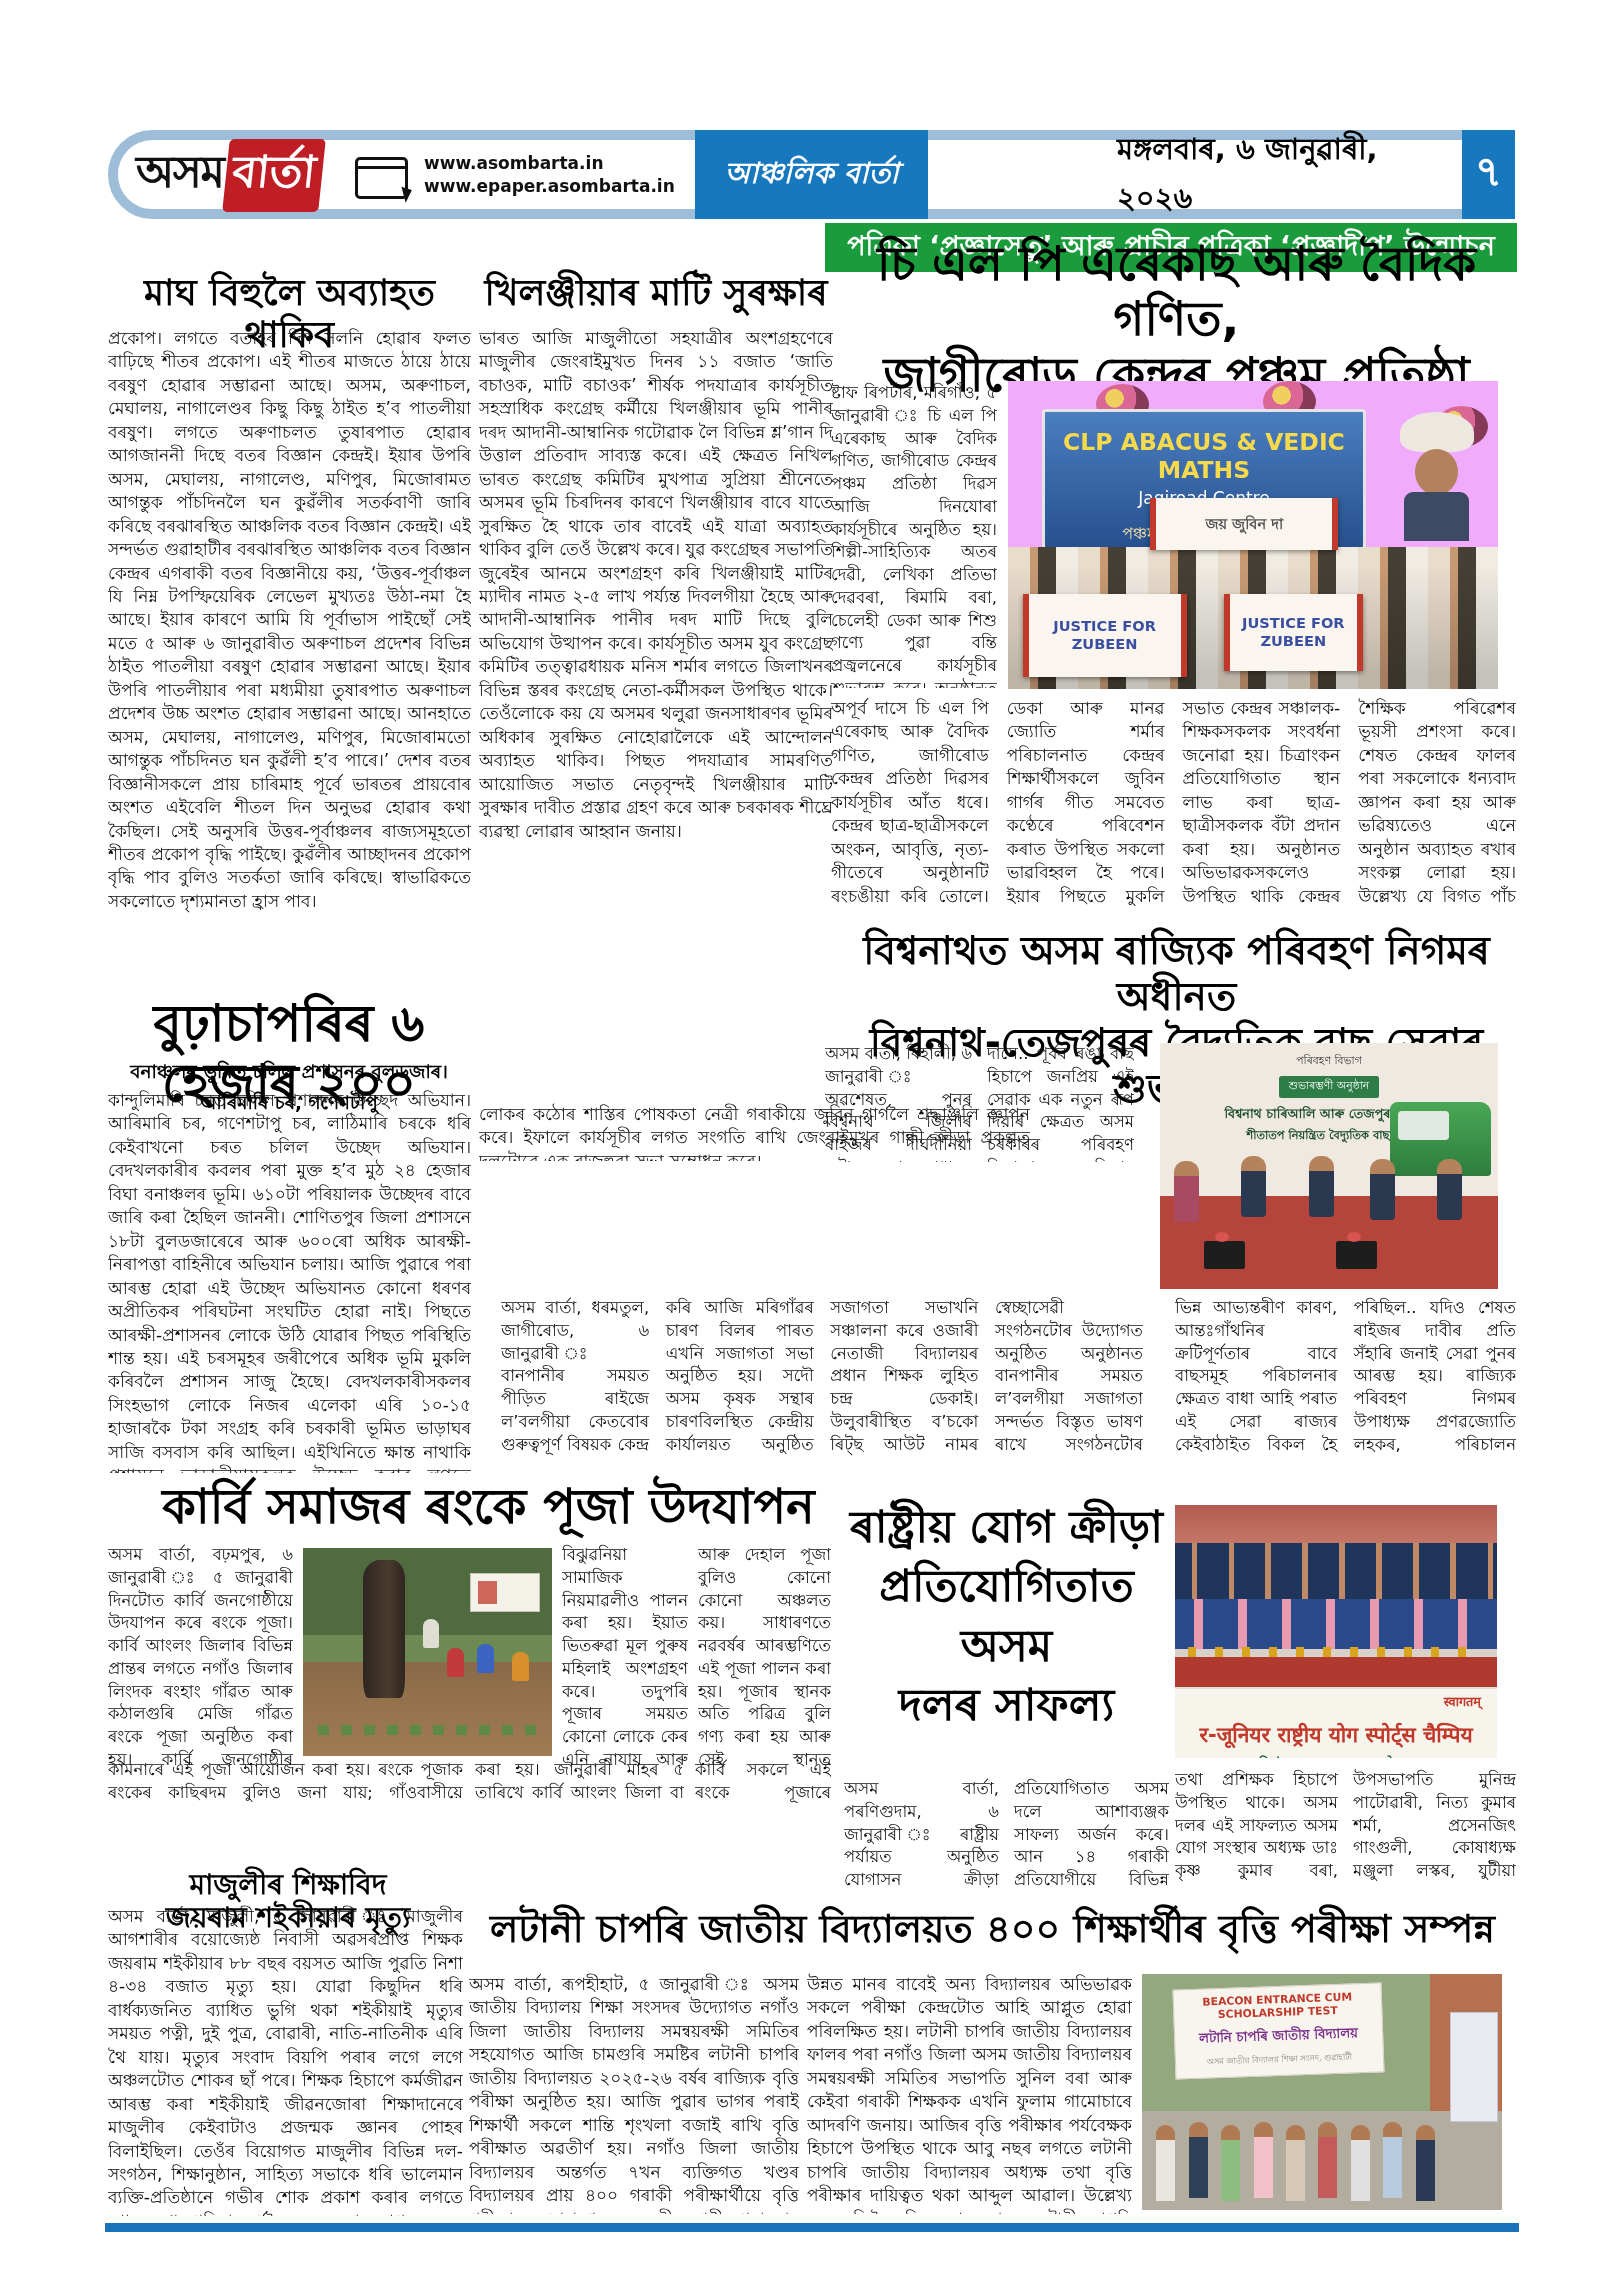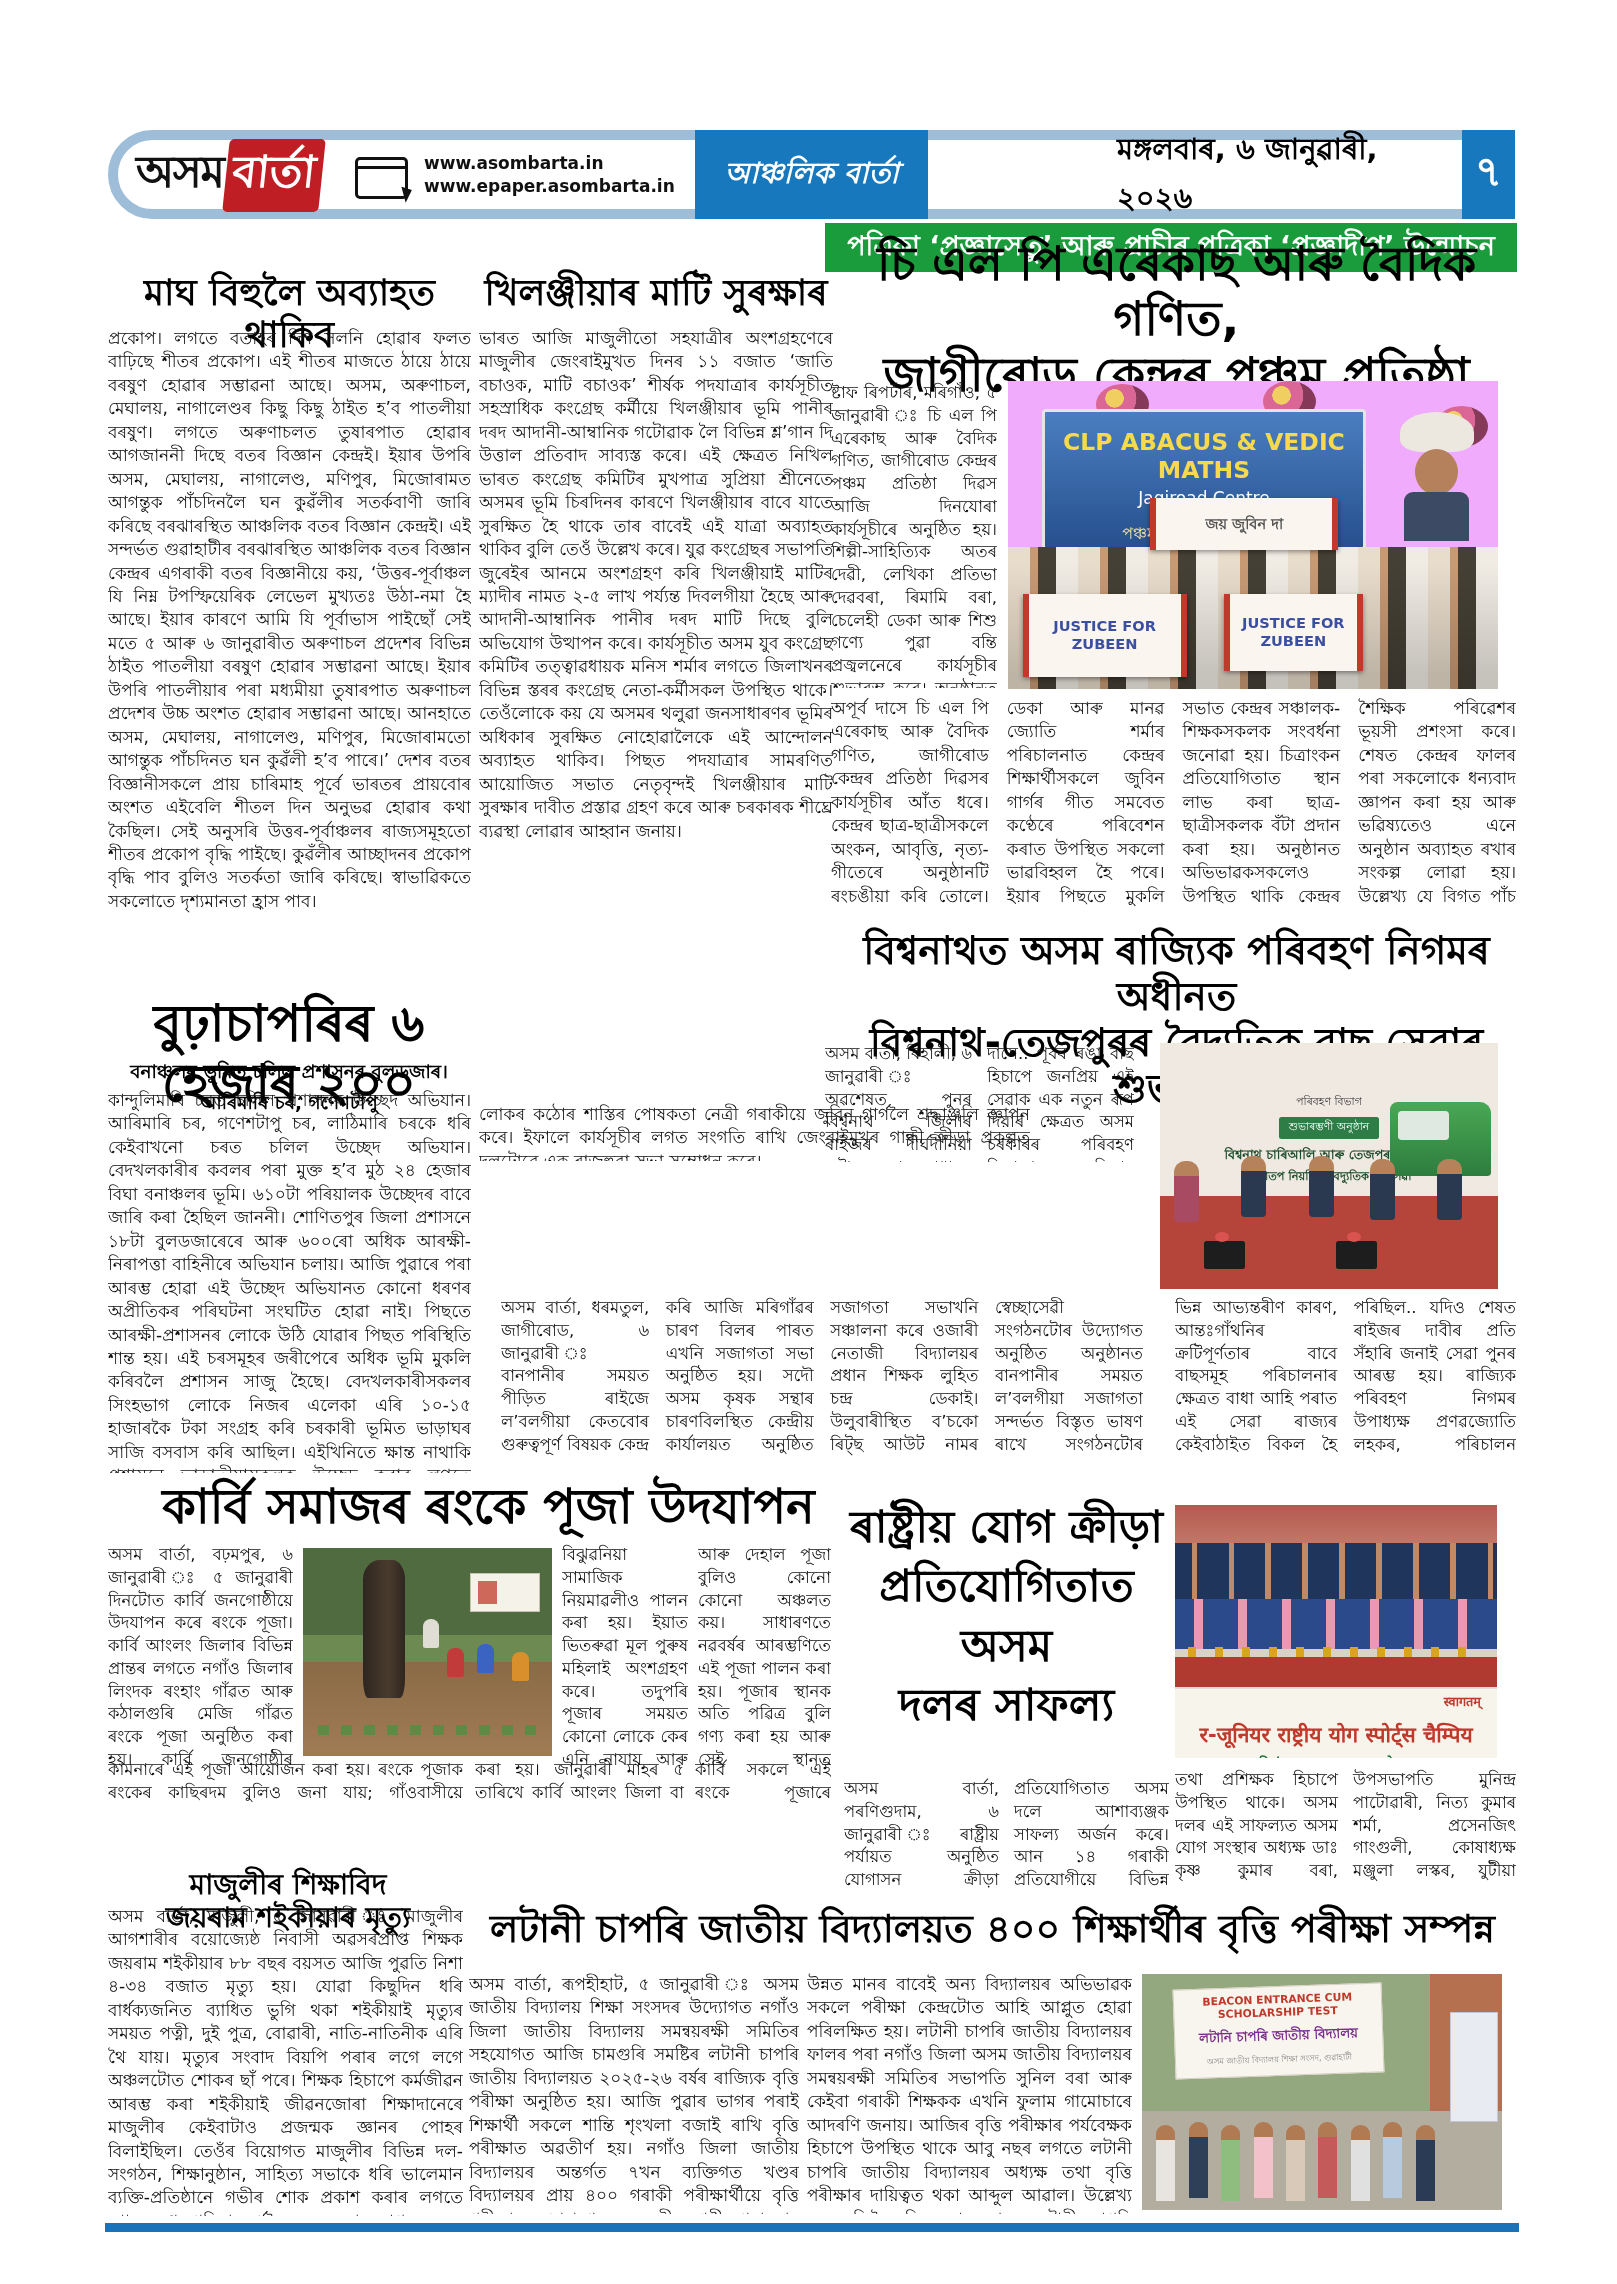--- a/index.html
+++ b/index.html
@@ -79,21 +79,21 @@
   #clp-crowd{position:absolute;left:0;bottom:0;width:100%;height:46%;
       background:linear-gradient(rgba(0,0,0,0) 0 12%,rgba(0,0,0,.18) 90%),
       repeating-linear-gradient(90deg,#e8dccb 0 21.6px,#c89a74 21.6px 30px,#454035 30px 48px,#f0ece4 48px 70px);}
   .gamosa{position:absolute;background:#faf6ef;border-left:6.3px solid #c0392b;border-right:6.3px solid #c0392b;
       box-shadow:0 1.9px 5px rgba(0,0,0,.45);display:flex;align-items:center;justify-content:center;
       color:#3a4fa0;font-size:14.6px;font-weight:bold;text-align:center;line-height:1.25;}
   #gamosa-top{left:29%;top:38%;width:36%;height:17%;color:#555;}
   #gamosa-1{left:3%;bottom:4%;width:31%;height:27%;}
   #gamosa-2{left:44%;bottom:6%;width:26%;height:25%;}
   #bus-photo{left:1160px;top:1043px;width:338px;height:246px;background:#efe9e2;}
-  #bus-backdrop{position:absolute;left:0;top:0;width:100%;height:62%;text-align:center;padding-top:9px;box-sizing:border-box;margin-top:41px;}
+  #bus-backdrop{position:absolute;left:0;top:0;width:100%;height:62%;text-align:center;padding-top:9px;box-sizing:border-box;}
   #bus-backdrop .t1{font-size:10.8px;color:#333;}
   #bus-backdrop .tag{display:inline-block;background:#2e7d46;color:#fff;font-size:10.8px;padding:1.3px 10px;border-radius:2.5px;margin-top:5px;}
   #bus-backdrop .t2{font-size:12.7px;font-weight:bold;color:#1d4d2b;margin-top:6.3px;}
   #bus-backdrop .t3{font-size:11.4px;font-weight:bold;color:#1d4d2b;margin-top:2.5px;}
   #bus-green{position:absolute;right:2%;top:24%;width:30%;height:30%;
       background:linear-gradient(#49a855,#2e7d3e);border-radius:7.6px 11.4px 3.8px 3.8px;}
   #bus-green .win{position:absolute;left:8%;top:12%;width:50%;height:40%;background:#dfe9e2;border-radius:3.8px;}
   #bus-floor{position:absolute;left:0;bottom:0;width:100%;height:38%;background:#b5453a;}
   .fig-seated{position:absolute;width:25px;height:61px;border-radius:11.4px 11.4px 3.8px 3.8px;
       background:linear-gradient(#b5825c 0 15px,#2a3950 15px);}

